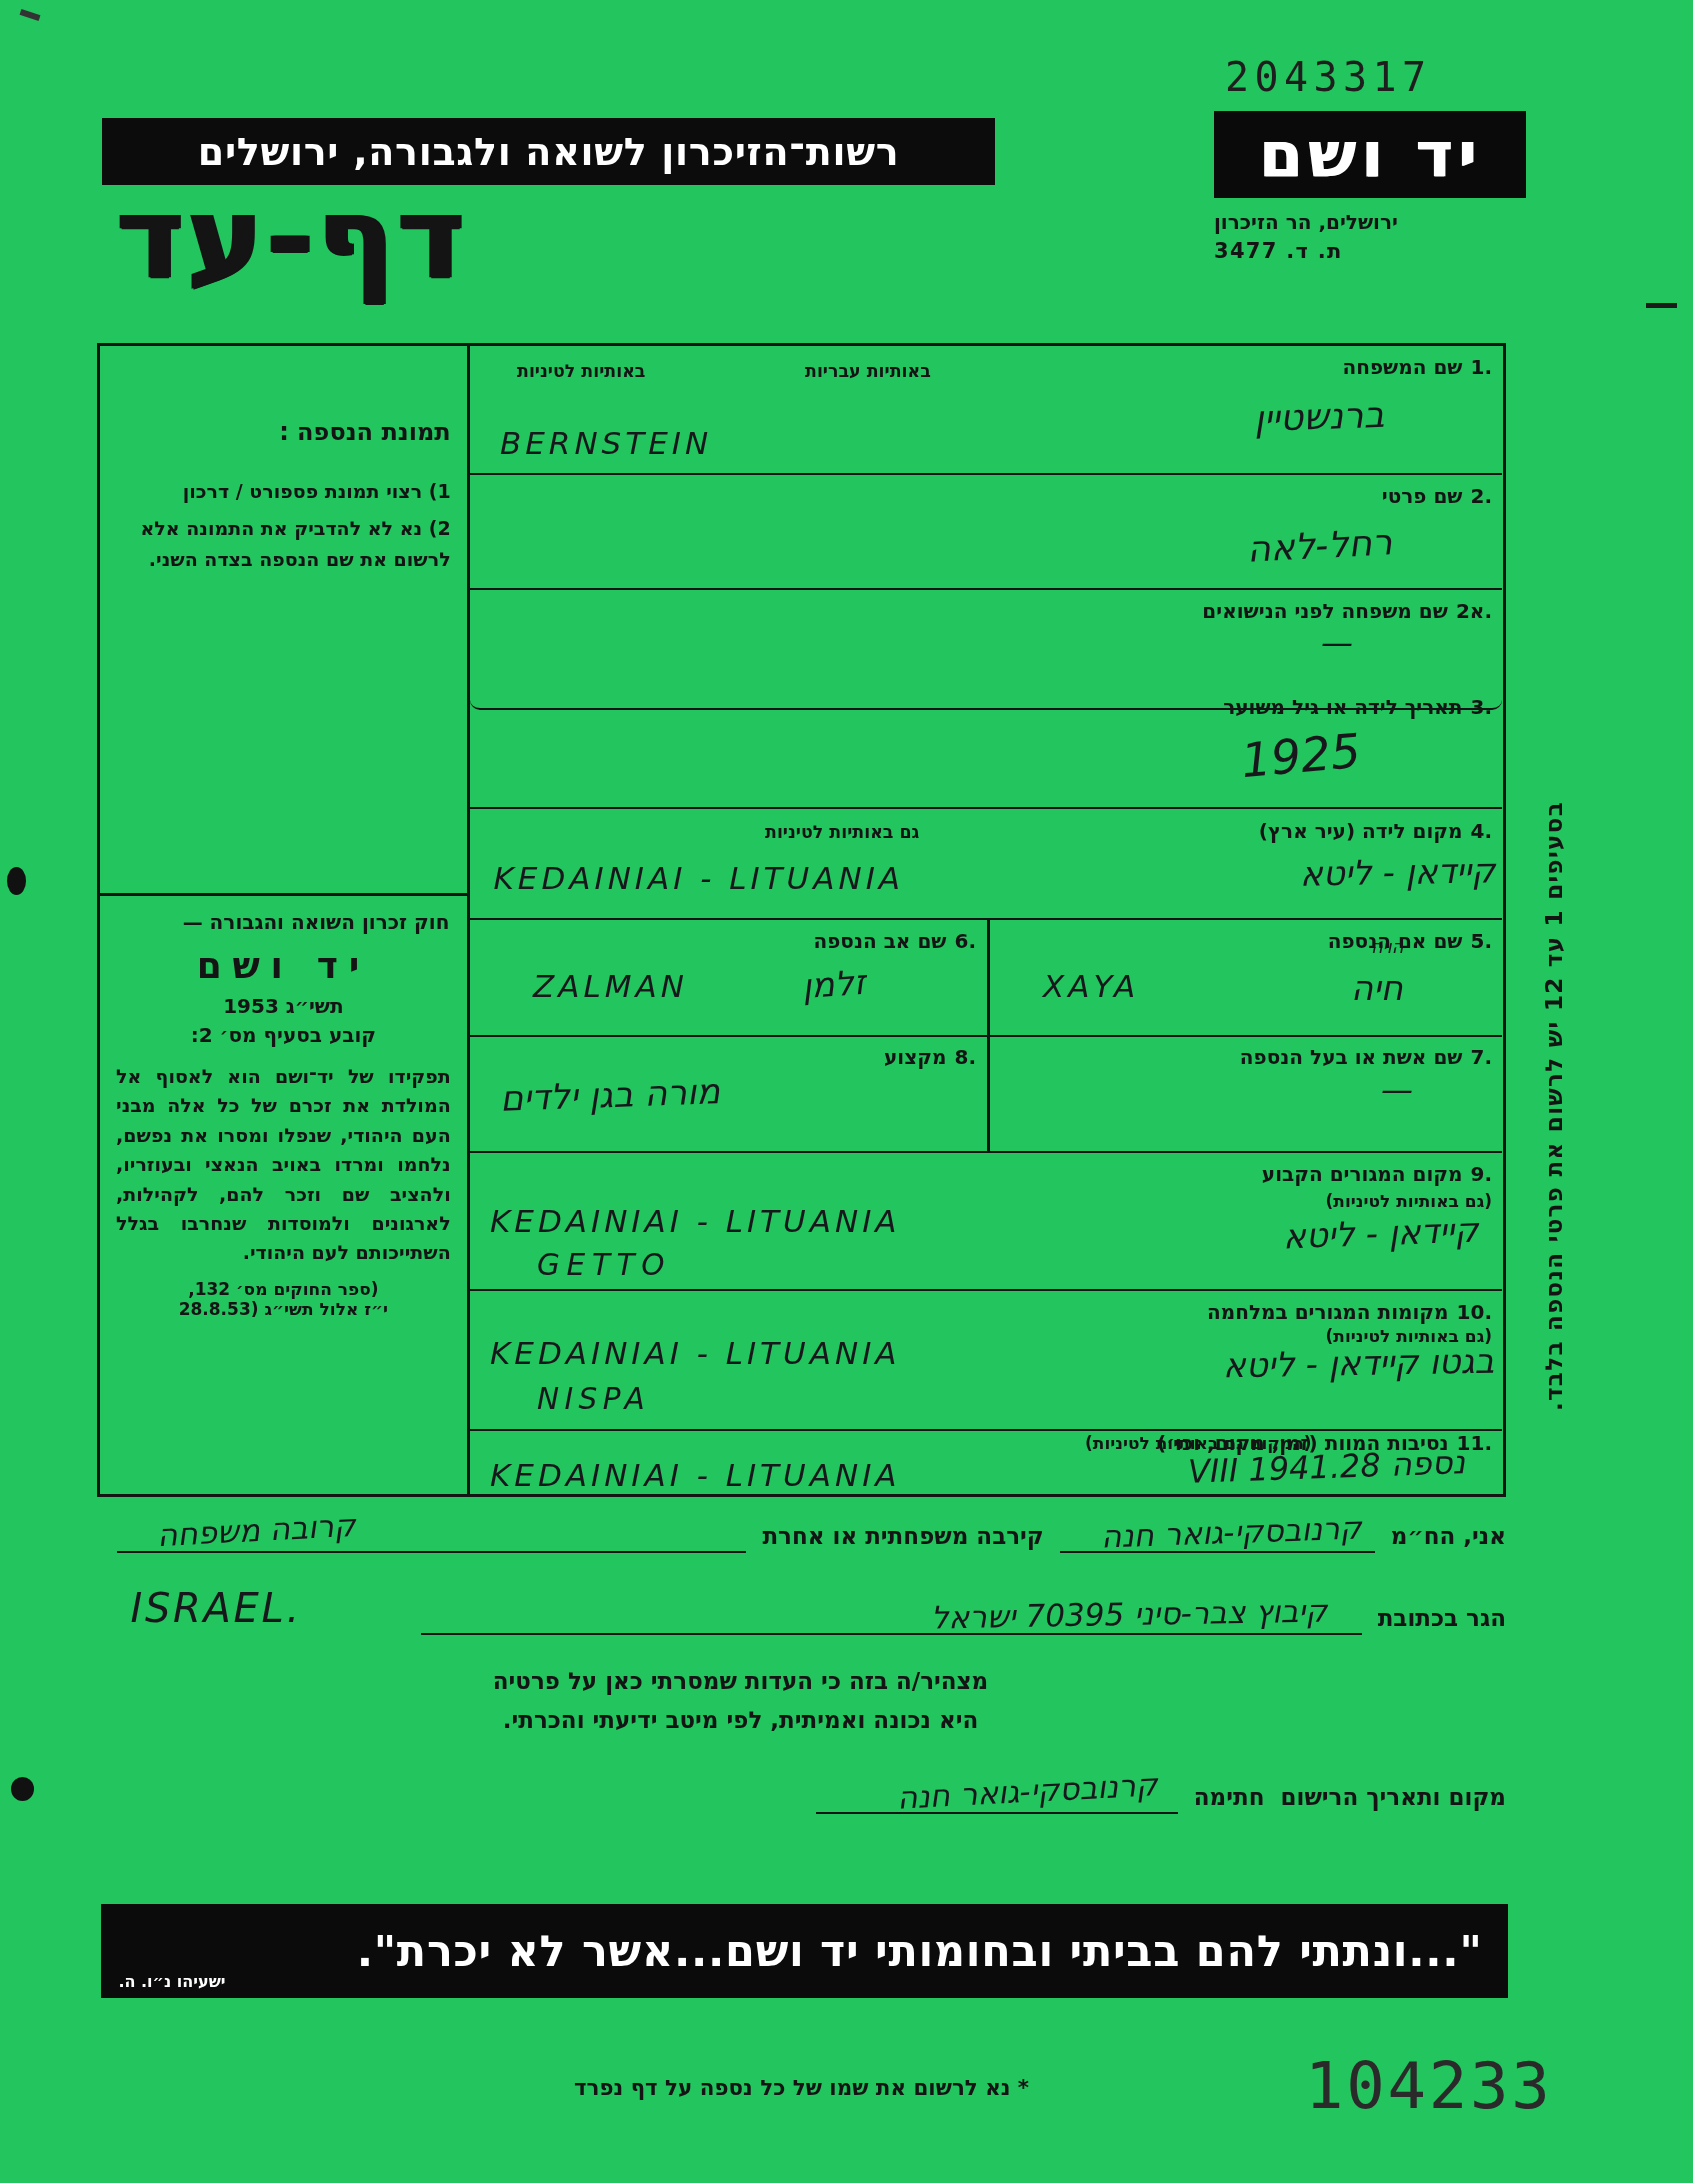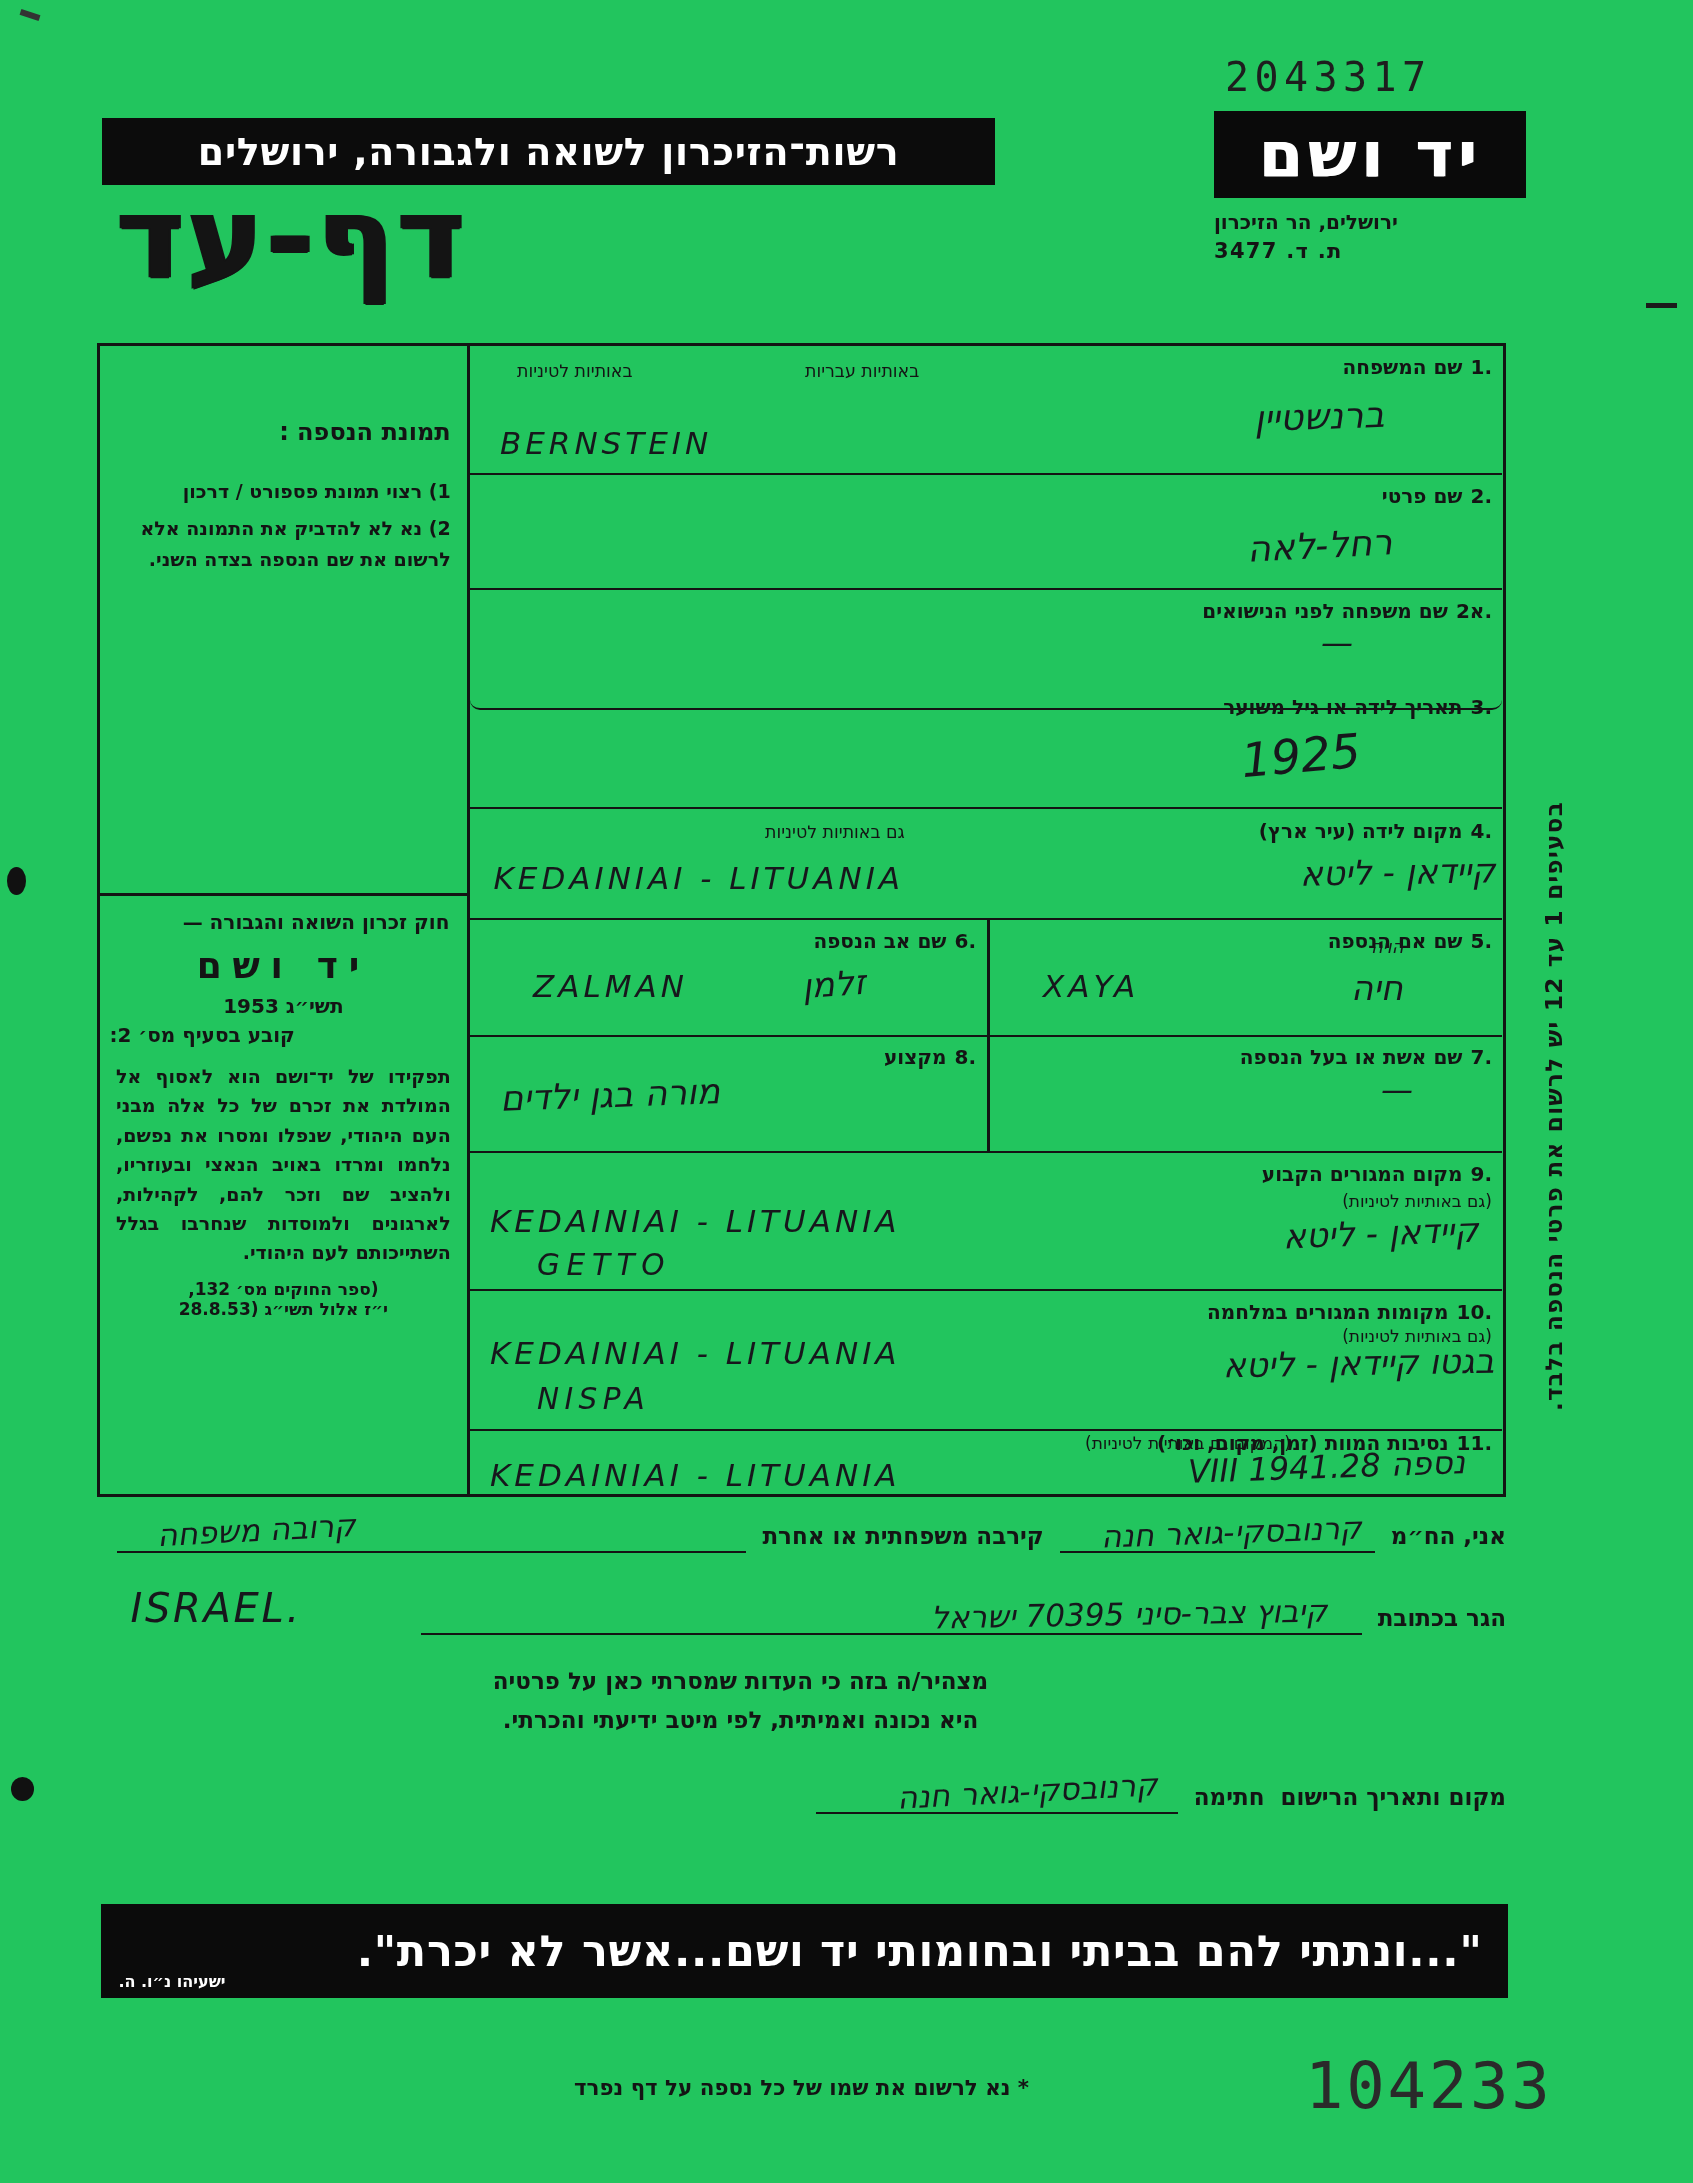--- a/index.html
+++ b/index.html
@@ -37,42 +37,42 @@
   .leftsep { position:absolute; left:0; top:547px; width:367px; height:2.7px; background:#141414; }
 
   
   .photo-box { position:absolute; left:14.7px; top:72px; width:336px; direction:rtl; text-align:right; }
   .photo-title { font-size:24px; font-weight:bold; margin-bottom:29.5px; }
   .photo-note { font-size:19px; font-weight:bold; line-height:1.62; margin-bottom:6.7px; }
   .law-box { position:absolute; left:9.4px; top:564px; width:348px; direction:rtl; }
   .law-l1 { font-size:20px; font-weight:bold; text-align:right; padding-right:8px; }
   .law-l2 { font-size:36px; font-weight:bold; text-align:center; letter-spacing:10.7px; margin-top:10.7px; }
   .law-l3 { font-size:20px; font-weight:bold; text-align:center; margin-top:8px; }
-  .law-l4 { font-size:20px; font-weight:bold; text-align:left; margin-top:5.4px; margin-bottom:14.7px; }
+  .law-l4 { font-size:20px; font-weight:bold; text-align:center; margin-top:5.4px; margin-bottom:14.7px; }
   .law-body { font-size:19px; font-weight:bold; text-align:justify; line-height:1.55; padding:0 6.7px; }
   .law-ref { font-size:17px; font-weight:bold; text-align:center; margin-top:10.7px; }
   .law-ref2 { font-size:17px; font-weight:bold; text-align:center; }
 
   
   .frow { position:absolute; left:370px; width:1032px; border-bottom:2.7px solid #141414; }
   .r1  { top:0;      height:129px; }
   .r2  { top:129px;  height:115px; }
   .r2a { top:244px;  height:120px;border-radius:10px; }
   .r3  { top:340px;  height:123px; }
   .r4  { top:464px;  height:110px; }
   .r56 { top:574px;  height:117px; }
   .r78 { top:690px; height:117px; }
   .r9  { top:807px; height:138px; }
   .r10 { top:945px; height:140px; }
   .r11 { top:1076px; height:71px; border-bottom:none; }
   .vdiv { position:absolute; left:517px; top:0; width:2.7px; height:100%; background:#141414; }
 
   .lbl { position:absolute; direction:rtl; font-size:20px; font-weight:bold; white-space:nowrap; }
   .num { direction:ltr; unicode-bidi:isolate; margin-left:8px; display:inline-block; }
-  .sub { position:absolute; direction:rtl; font-size:17.4px; font-weight:normal; white-space:nowrap; }
+  .sub { position:absolute; direction:rtl; font-size:17.4px; font-weight:bold; white-space:nowrap; }
   .hw  { position:absolute; direction:rtl; font-style:italic; color:#17171c; white-space:nowrap; }
   .hwl { position:absolute; font-style:italic; color:#17171c; letter-spacing:4px; white-space:nowrap; }
 
   .pos-tr { right:10px; top:9.4px; }
   .pos-6  { right:526px; top:9.4px; }
 
   .r1-ch { left:335px; top:14.7px; }
   .r1-cl { left:47px;  top:14.7px; }
   .r1-vh { left:784px; top:50px; font-size:36px; transform:rotate(-2deg); }
   .r1-vl { left:30px; top:79px; font-size:31px; }

